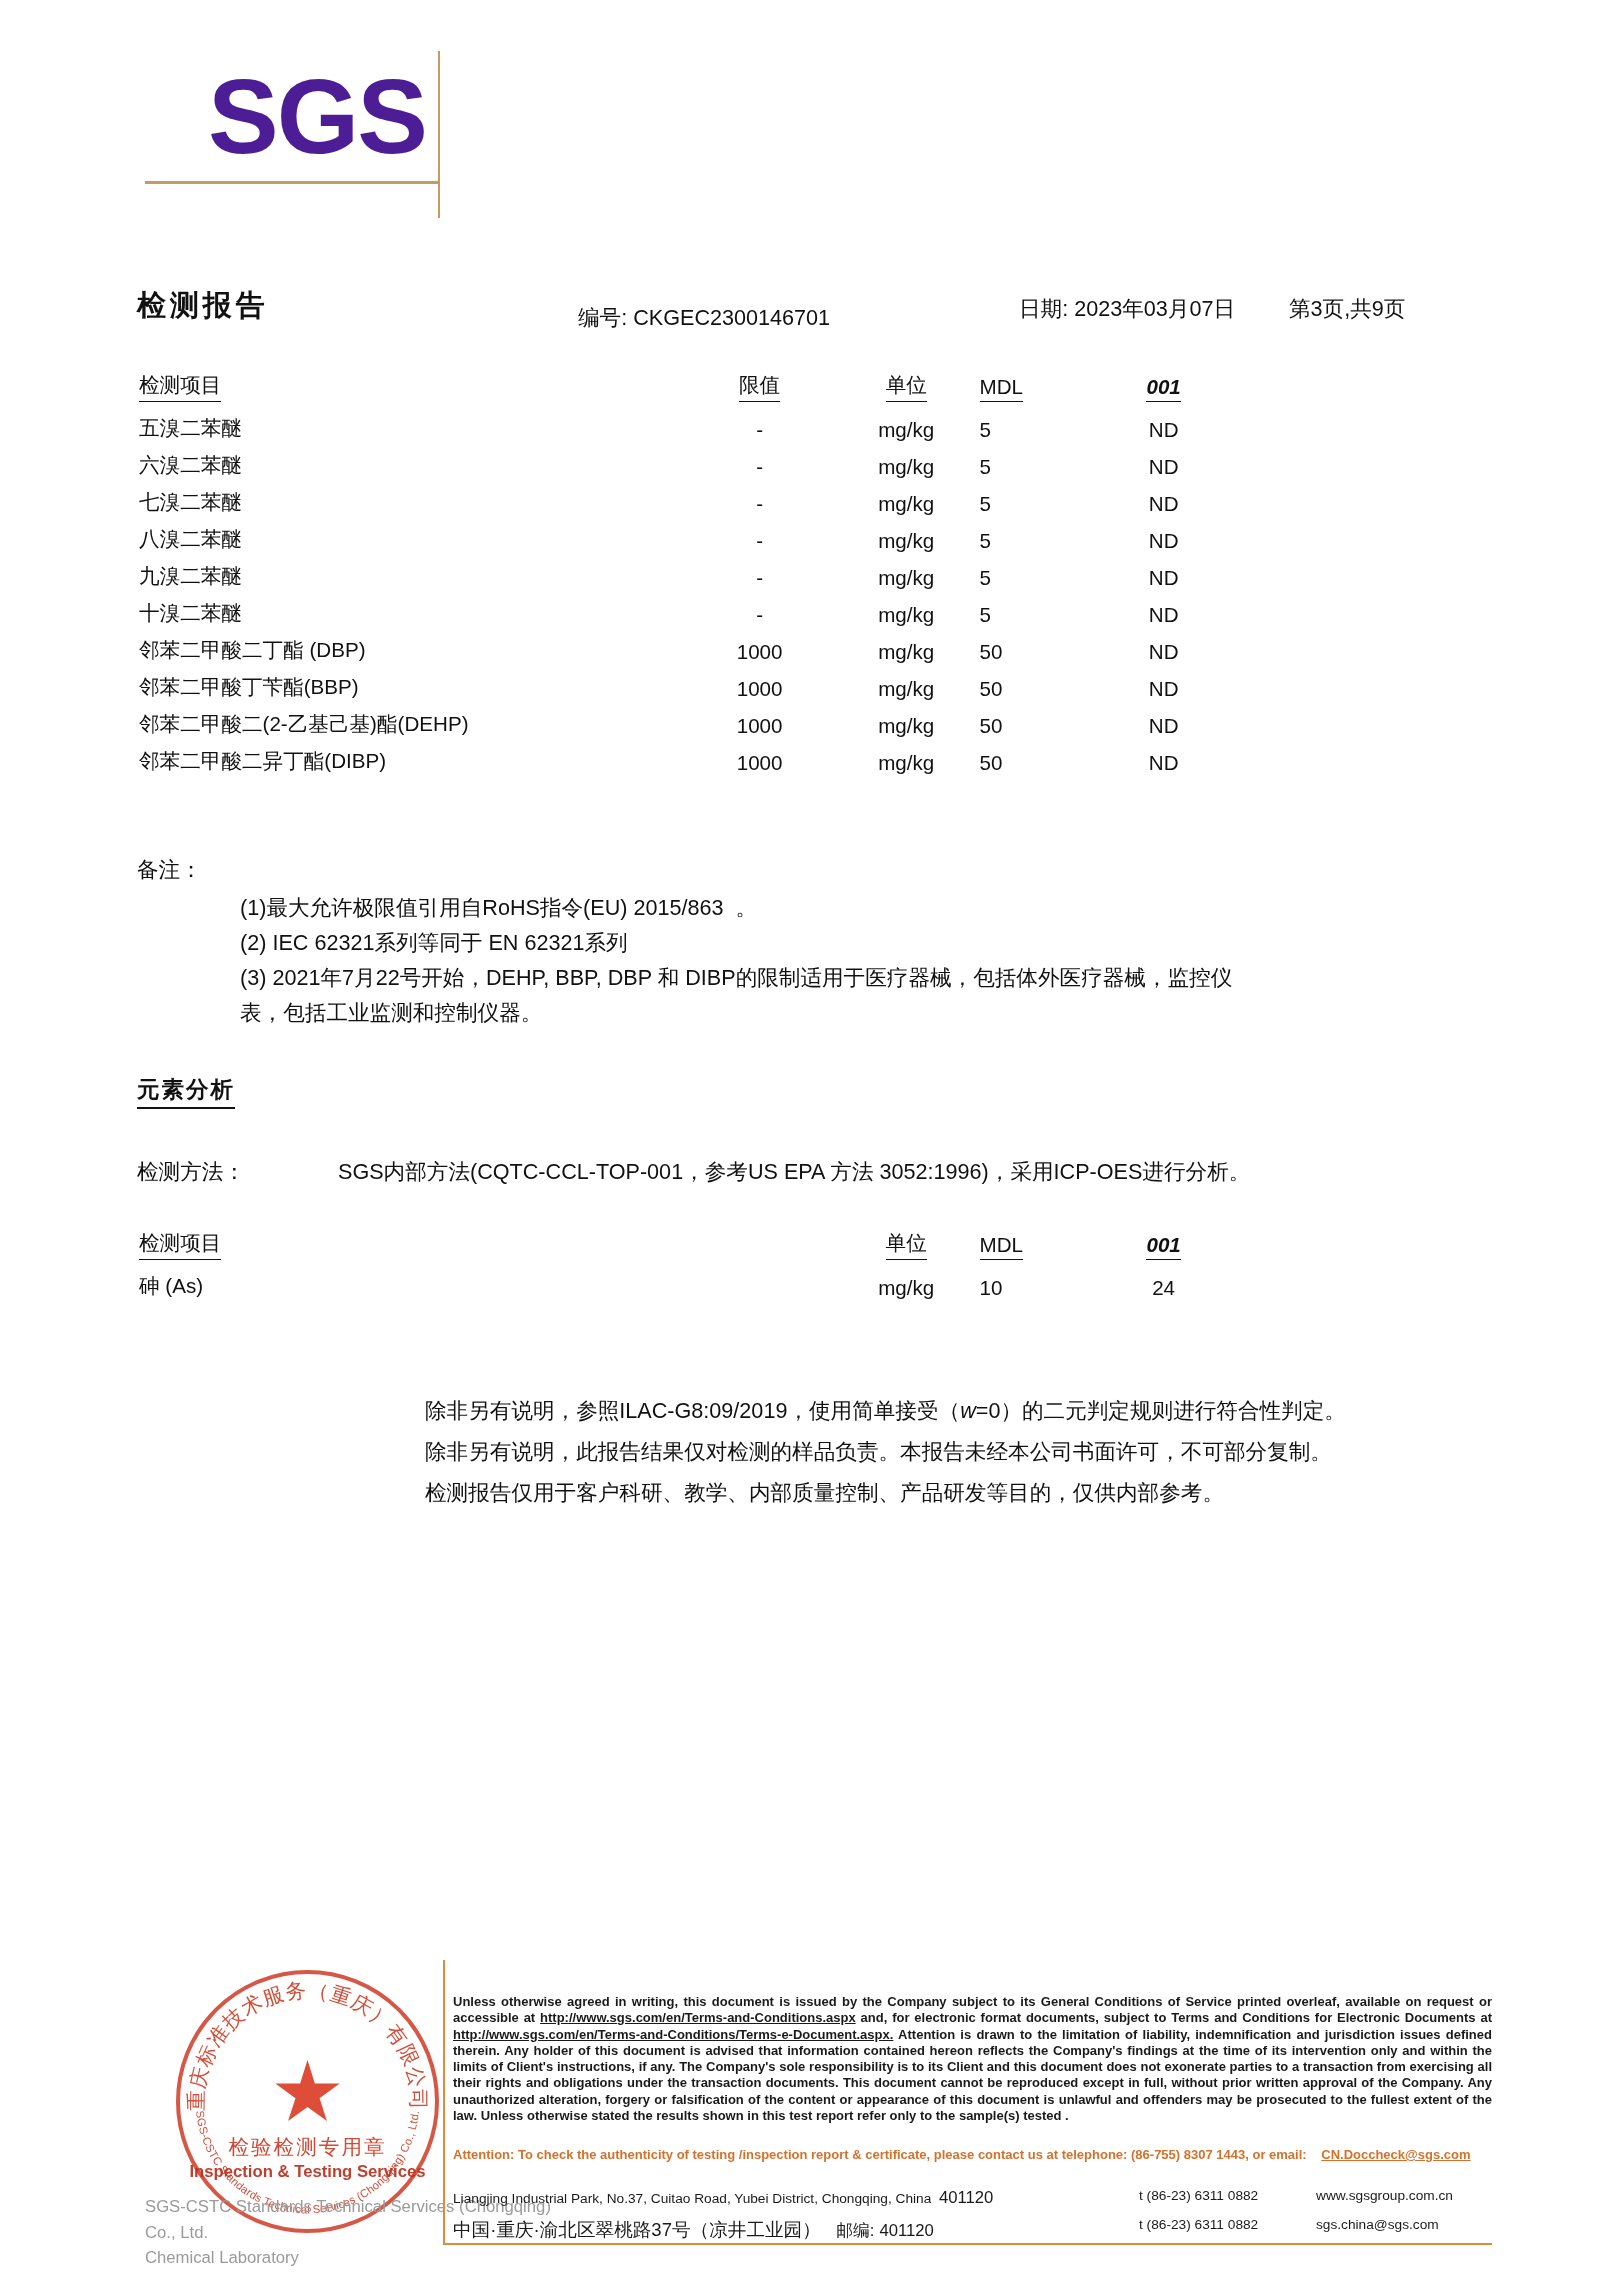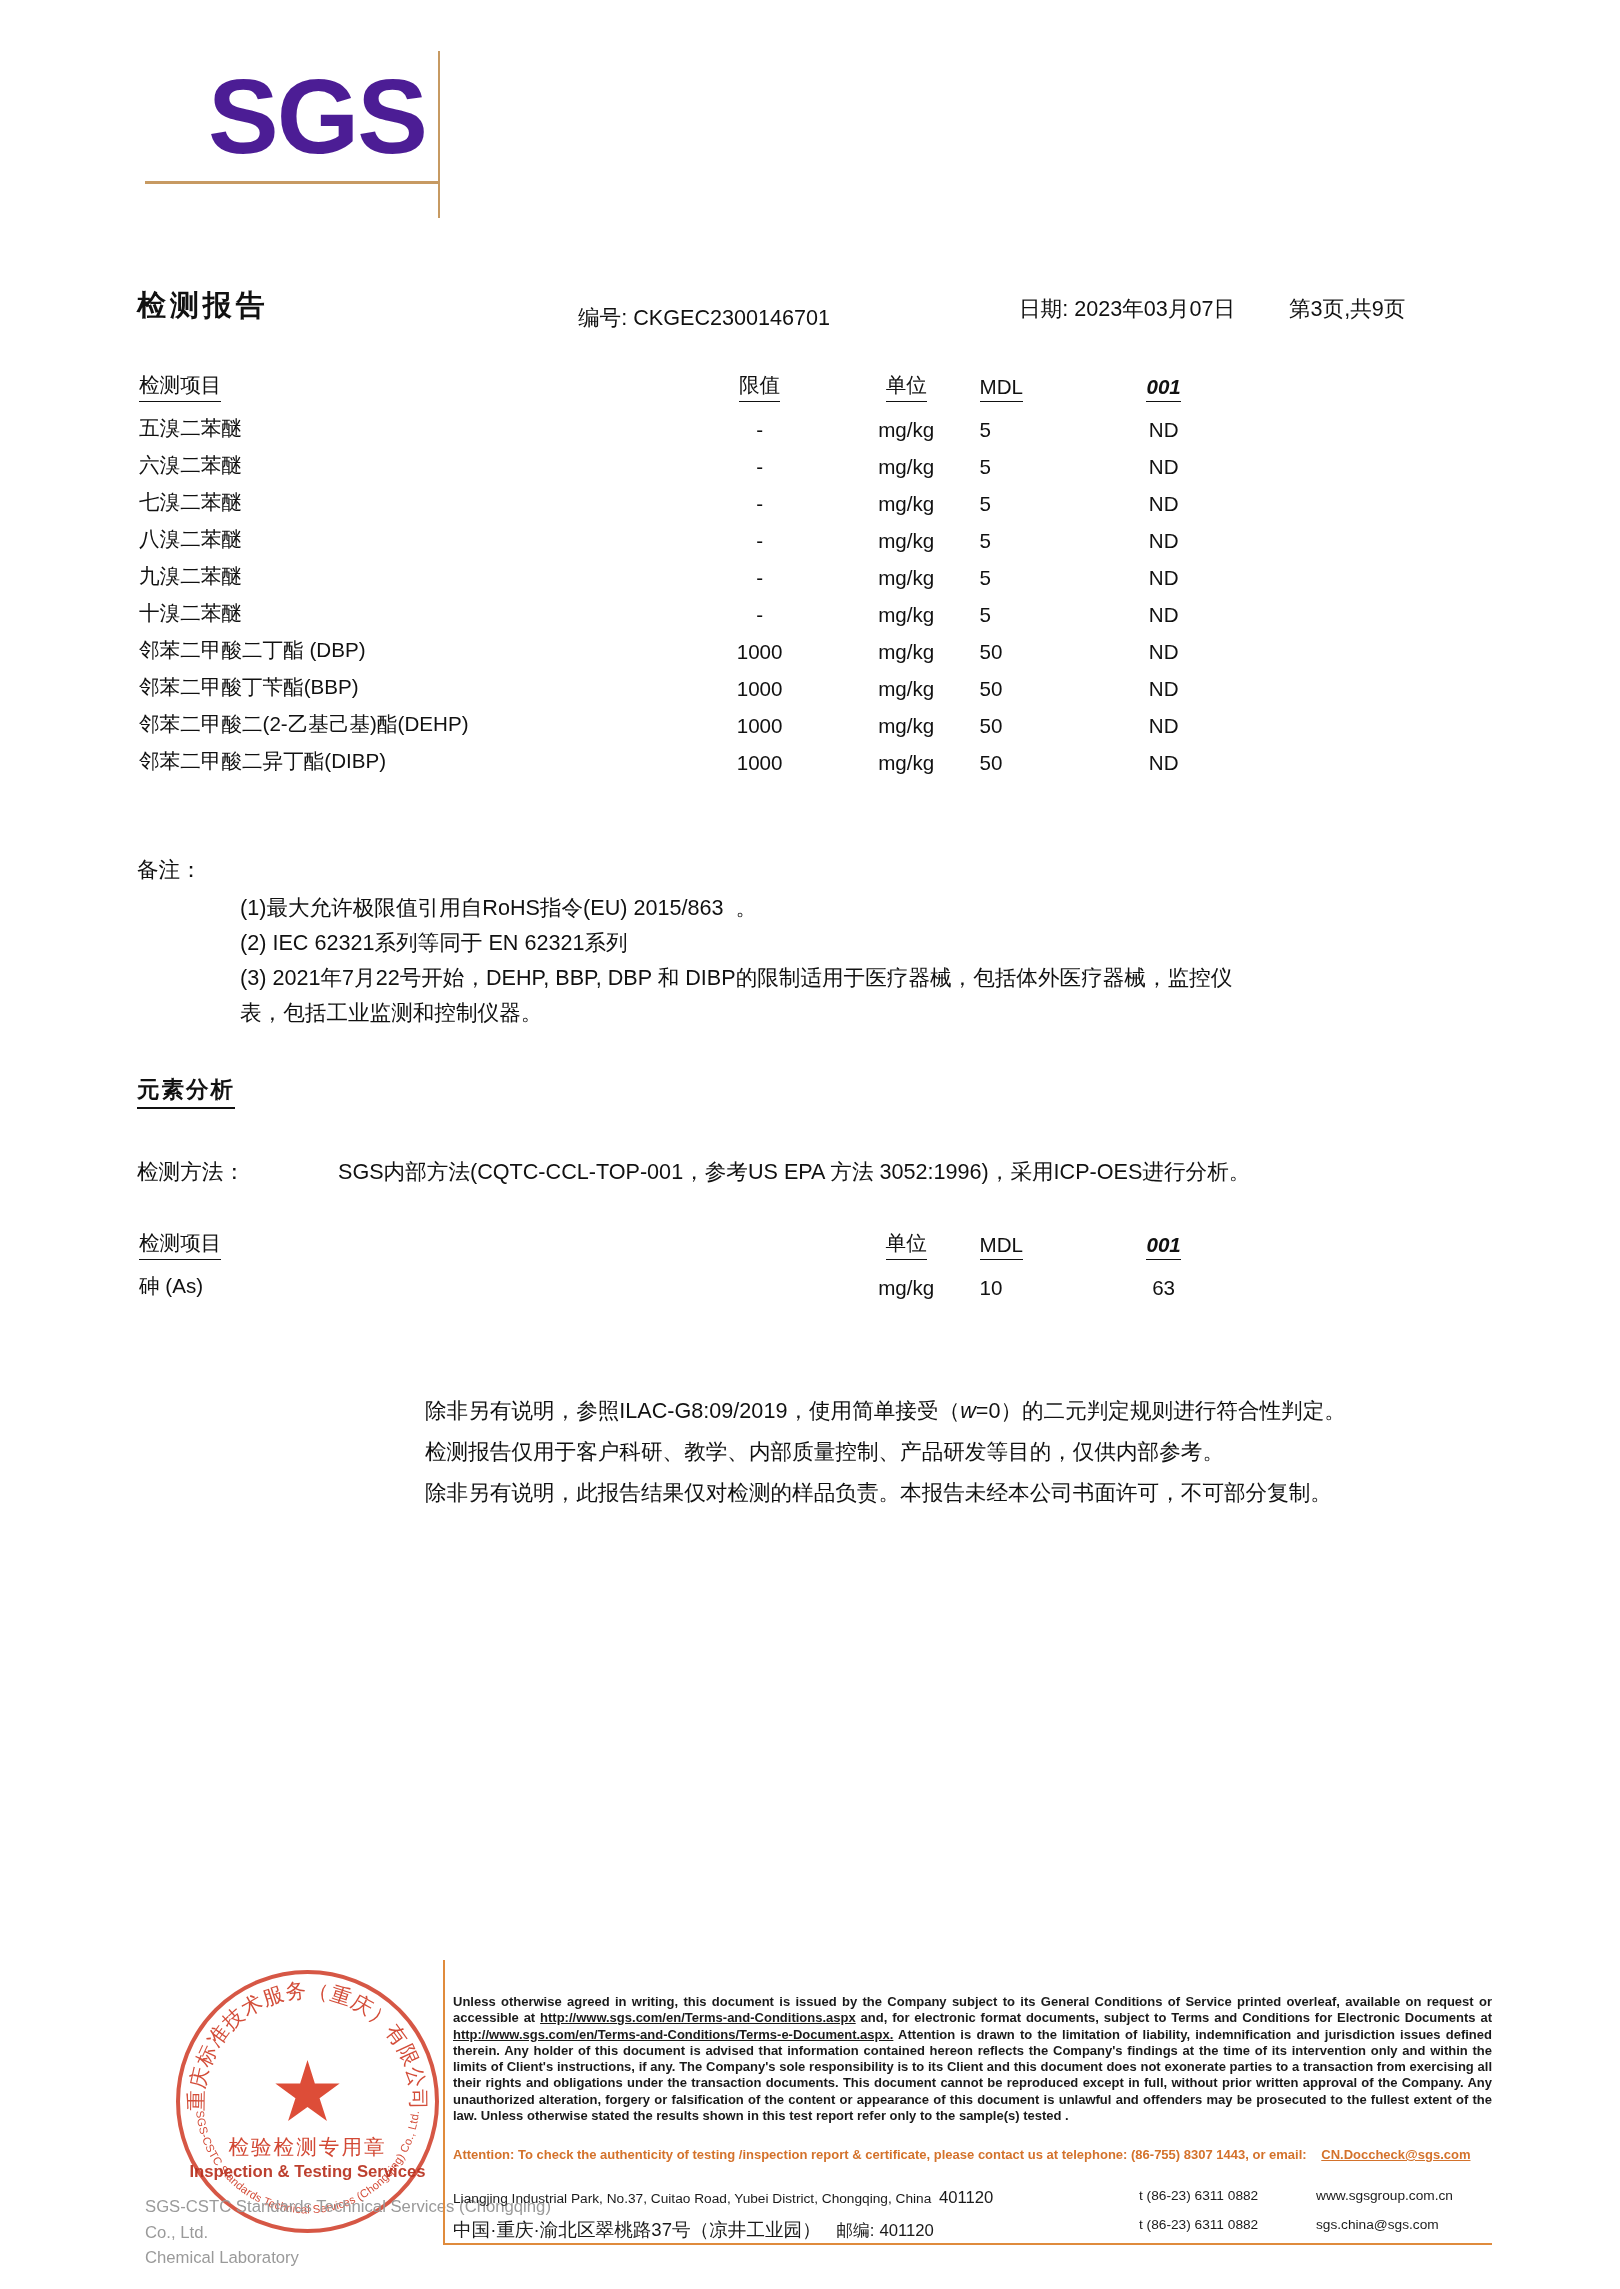--- a/index.html
+++ b/index.html
@@ -445,29 +445,29 @@
         <th class="col-mdl"><span class="uline">MDL</span></th>
         <th class="col-res ital"><span class="uline">001</span></th>
       </tr>
     </thead>
     <tbody>
         <tr>
           <td class="col-item">砷 (As)</td>
           <td class="col-limit"></td>
           <td class="col-unit">mg/kg</td>
           <td class="col-mdl">10</td>
-          <td class="col-res">63</td>
+          <td class="col-res">24</td>
         </tr>
       </tbody>
   </table>
 
   <div class="cn-disclaimer">
       <div>除非另有说明，参照ILAC-G8:09/2019，使用简单接受（<i>w</i>=0）的二元判定规则进行符合性判定。</div>
+      <div>除非另有说明，此报告结果仅对检测的样品负责。本报告未经本公司书面许可，不可部分复制。</div>
       <div>检测报告仅用于客户科研、教学、内部质量控制、产品研发等目的，仅供内部参考。</div>
-      <div>除非另有说明，此报告结果仅对检测的样品负责。本报告未经本公司书面许可，不可部分复制。</div>
     </div>
 
   <div class="seal">
     <div class="seal-ring"></div>
     <svg class="seal-arc-top" viewBox="0 0 268 268">
       <defs>
           <path id="arcTop" d="M 28 134 A 106 106 0 0 1 240 134" fill="none"></path>
         </defs>
       <text font-size="21" letter-spacing="1">
         <textPath href="#arcTop" startOffset="50%" text-anchor="middle" id="sealArcTopTxt">重庆标准技术服务（重庆）有限公司</textPath>

